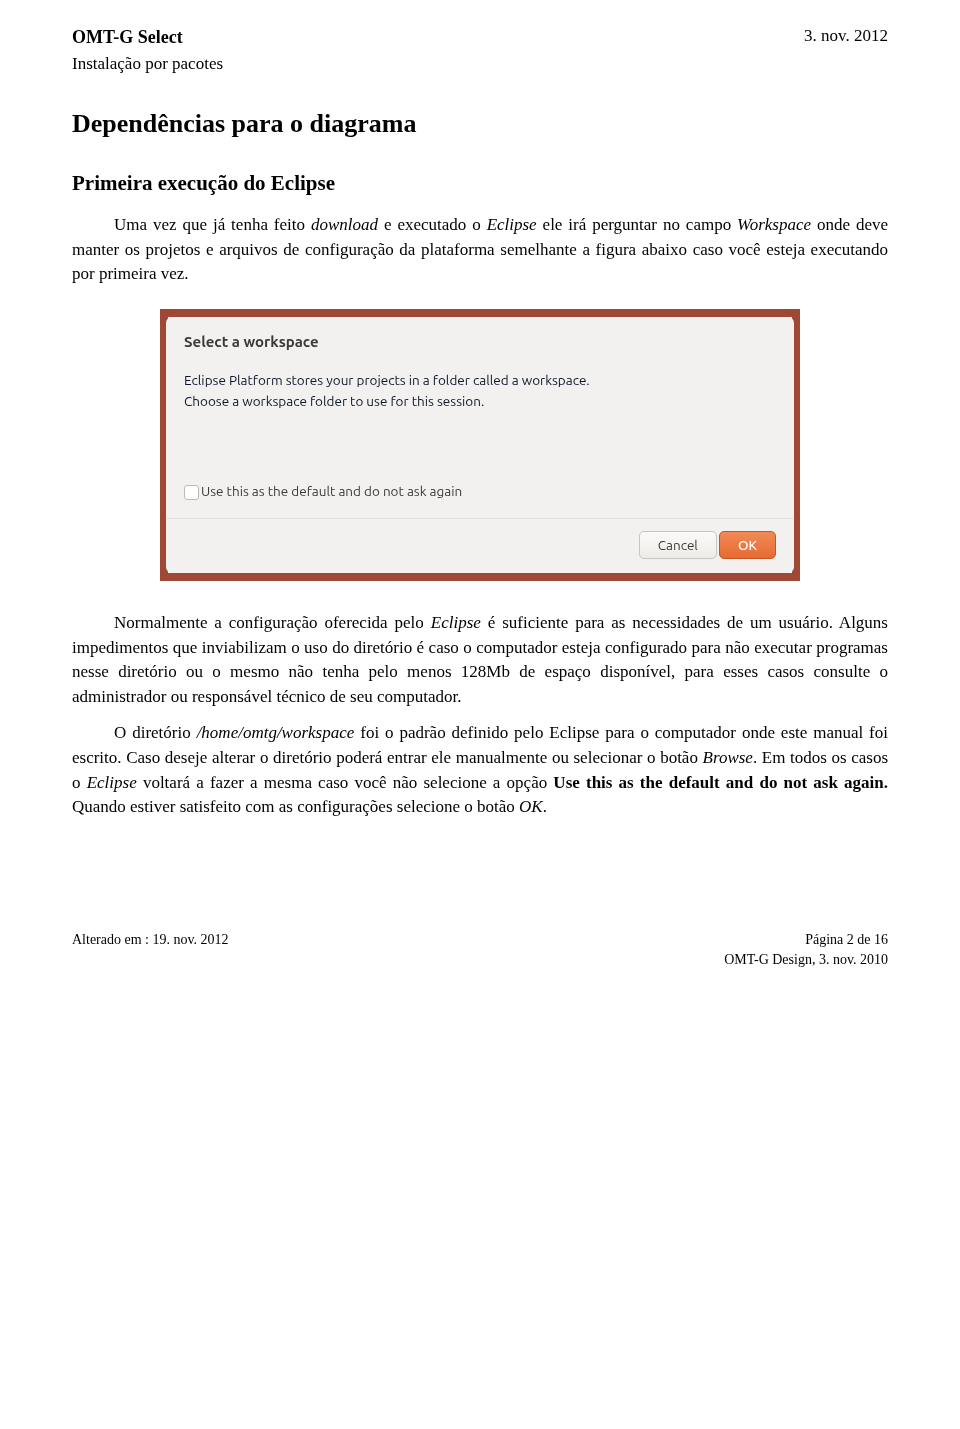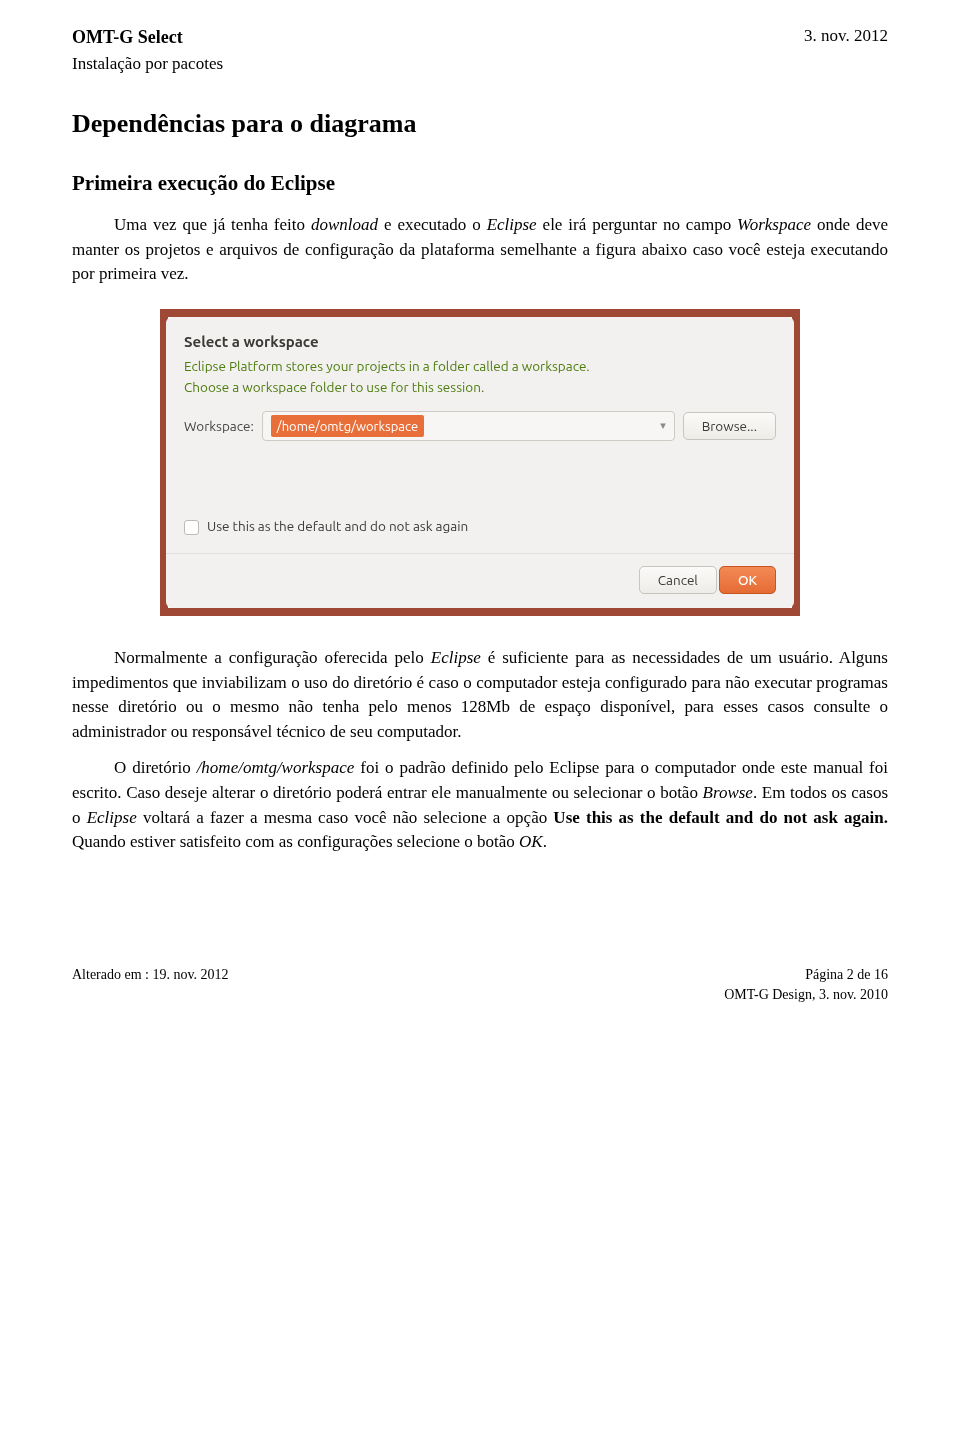--- a/index.html
+++ b/index.html
@@ -34,22 +34,22 @@
     padding: 8px 6px;
   }
   .dialog {
     background: #f2f1ef;
     border-radius: 6px;
     padding: 14px 18px 14px;
     font-family: "Ubuntu", "DejaVu Sans", Arial, sans-serif;
     font-size: 13.5px;
     color: #3c3b37;
   }
-  .dialog-title { font-weight: 600; font-size: 15px; margin-bottom: 4px; color: #3b3a36; }
-  .dialog-desc { color: #4d7c0f; margin-bottom: 3px; line-height: 1.4; }
+  .dialog-title { font-weight: 600; font-size: 15px; margin-bottom: 18px; color: #3b3a36; }
+  .dialog-desc { color: #0f172a; margin-bottom: 3px; line-height: 1.4; }
   .ws-row { display: flex; align-items: center; gap: 8px; margin: 14px 0 8px; }
   .ws-label { color: #444; font-size: 13.5px; }
   .ws-combo {
     flex: 1;
     display: flex;
     align-items: center;
     border: 1px solid #cfcac4;
     border-radius: 4px;
     background: #f7f6f4;
     height: 30px;
@@ -75,21 +75,21 @@
     cursor: pointer;
     font-family: inherit;
   }
   .btn.ok {
     background: linear-gradient(#f28a56,#e66b34);
     border-color: #c75421;
     color: #fff;
     font-weight: 500;
   }
   .gap { height: 68px; }
-  .chk-row { display: flex; align-items: center; gap: 8px; margin-bottom: 16px; }
+  .chk-row { display: flex; align-items: center; gap: 2px; margin-bottom: 16px; }
   .chk-box {
     width: 15px; height: 15px;
     border: 1px solid #bfbbb4;
     border-radius: 3px;
     background: #fff;
   }
   .btn-row { display: flex; justify-content: flex-end; gap: 2px; border-top: 1px solid #e3e0db; padding-top: 12px; margin-left: -18px; margin-right: -18px; padding-left: 18px; padding-right: 18px; }
 
   .footer {
     position: relative;
@@ -115,28 +115,20 @@
 <p class="body">
   <span>Uma vez que já tenha feito </span><span class="it">download</span><span> e executado o </span><span class="it">Eclipse</span><span> ele irá perguntar no campo </span><span class="it">Workspace</span><span> onde deve manter os projetos e arquivos de configuração da plataforma semelhante a figura abaixo caso você esteja executando por primeira vez.</span>
 </p>
 
 <div class="figure">
   <div class="figure-frame">
     <div class="dialog">
       <div class="dialog-title">Select a workspace</div>
       <div class="dialog-desc">Eclipse Platform stores your projects in a folder called a workspace.</div>
       <div class="dialog-desc">Choose a workspace folder to use for this session.</div>
-      <div class="ws-row">
-        <span class="ws-label">Workspace:</span>
-        <div class="ws-combo">
-          <span class="ws-selected">/home/omtg/workspace</span>
-          <span class="ws-caret">▾</span>
-        </div>
-        <button class="btn">Browse...</button>
-      </div>
       <div class="gap"></div>
       <div class="chk-row">
         <span class="chk-box"></span>
         <span>Use this as the default and do not ask again</span>
       </div>
       <div class="btn-row">
         <button class="btn">Cancel</button>
         <button class="btn ok">OK</button>
       </div>
     </div>

